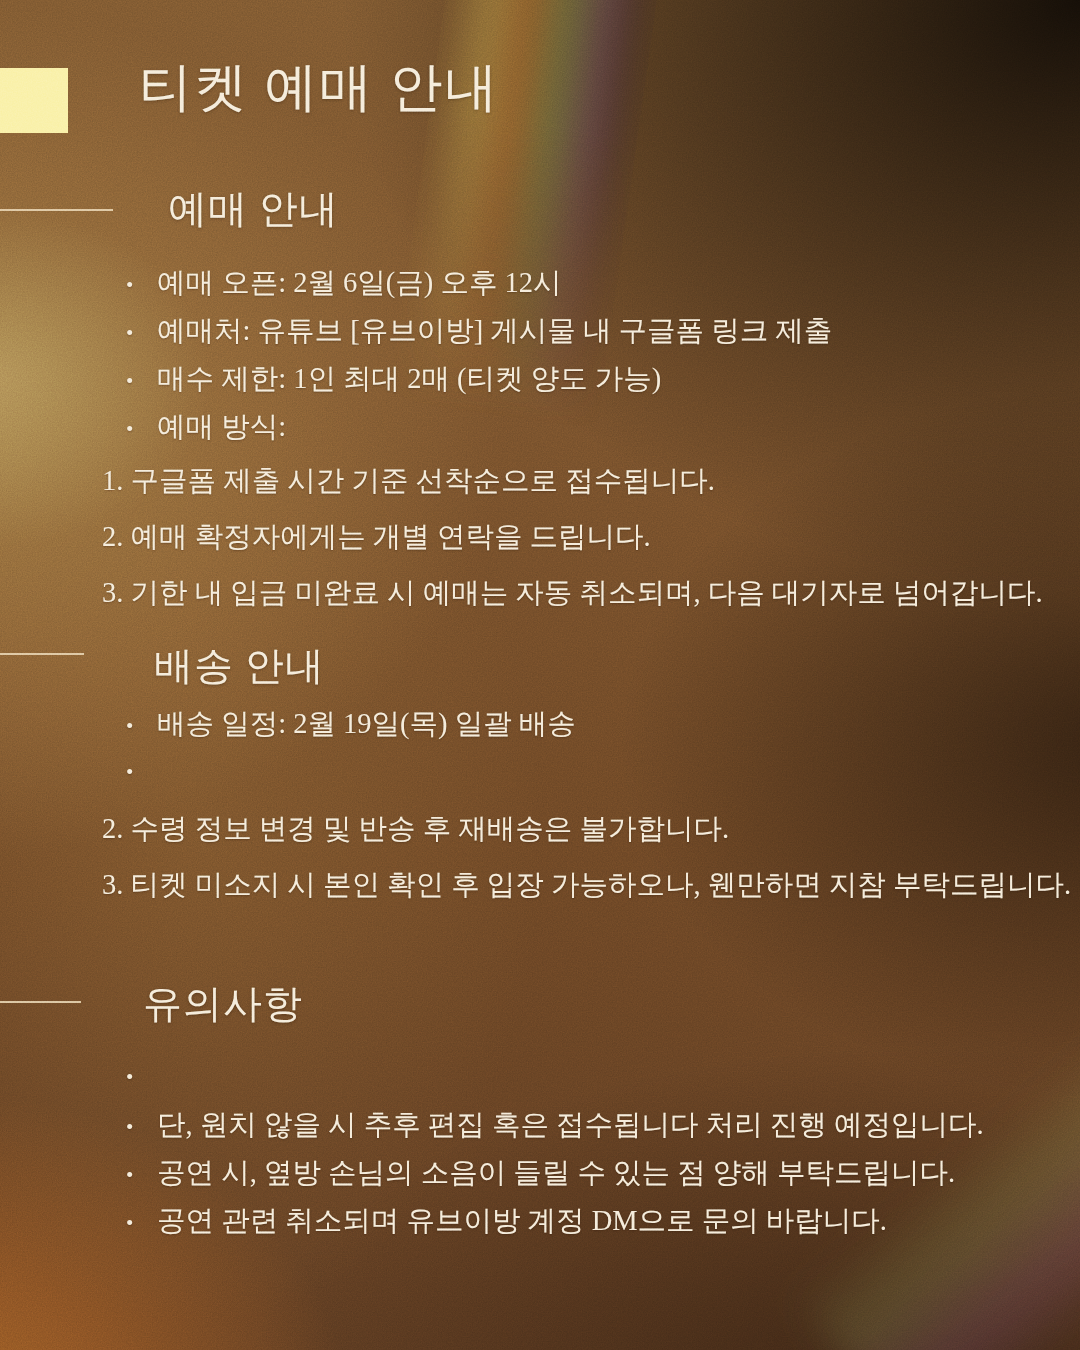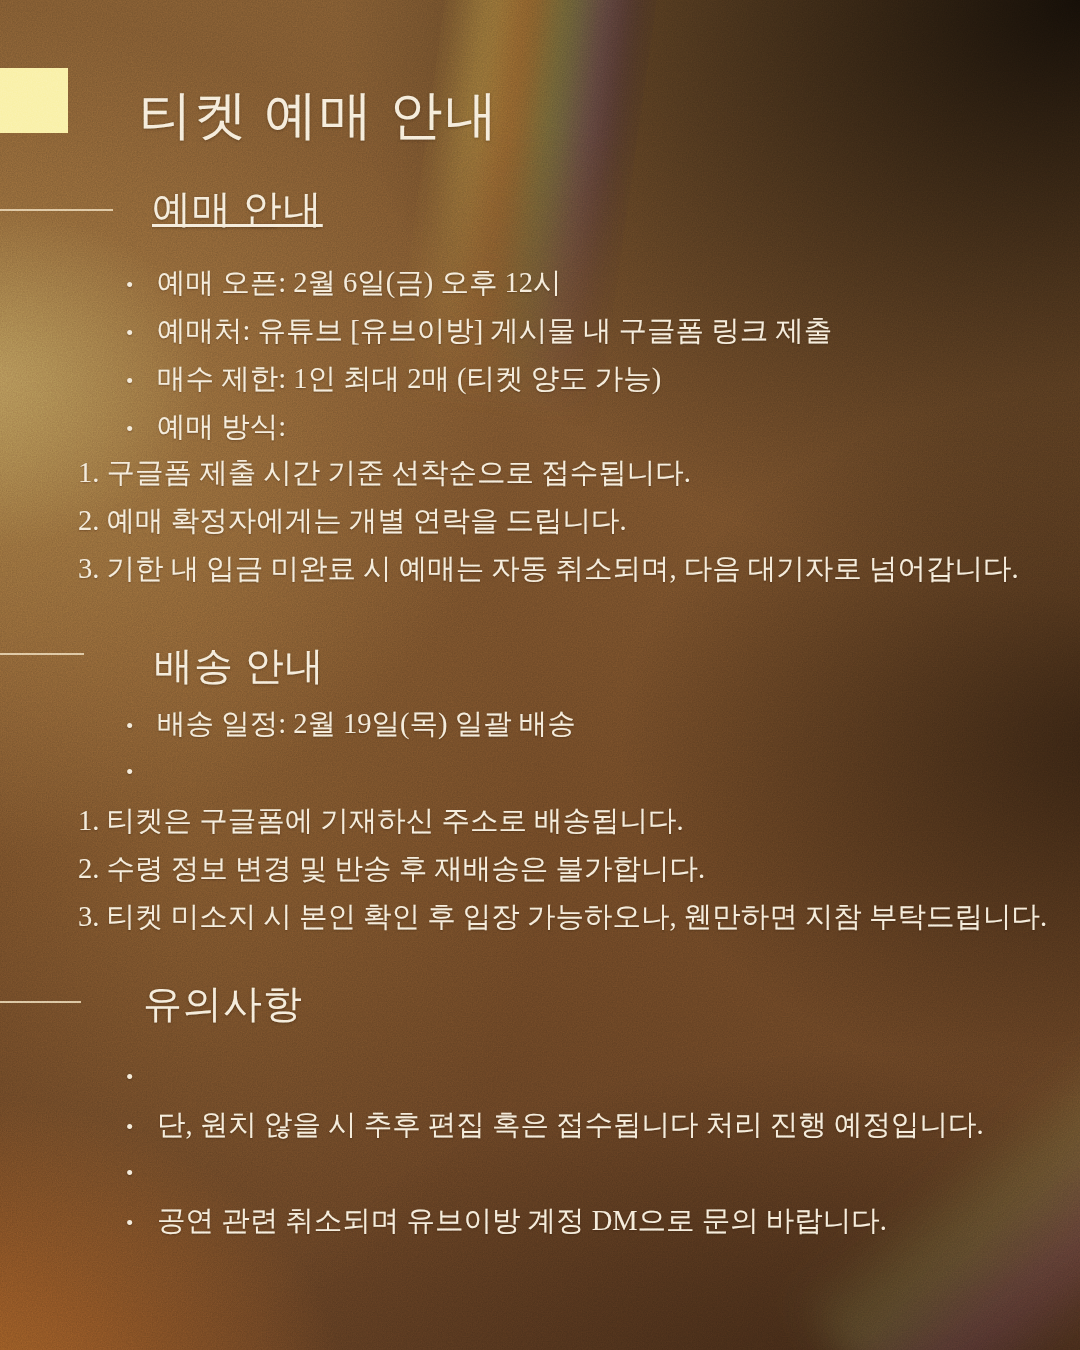--- a/index.html
+++ b/index.html
@@ -54,52 +54,52 @@
     mix-blend-mode:overlay;
     opacity:.55;
     pointer-events:none;
   }
   .accent-rect {
     position:absolute; left:0; top:68px;
     width:68px; height:65px;
     background:#f9efa1;
   }
   .title {
-    position:absolute; left:139px; top:80px;
+    position:absolute; left:139px; top:52px;
     margin:0; font-weight:normal;
     font-size:53px; letter-spacing:2px;
     white-space:nowrap;
     text-shadow:0 1px 3px rgba(40,20,5,0.35);
   }
   .sec-head {
     position:absolute; margin:0; font-weight:normal;
     font-size:39px; letter-spacing:1px;
     line-height:47px; white-space:nowrap;
     text-shadow:0 1px 3px rgba(40,20,5,0.35);
   }
-  #head1 { left:152px; top:185px;text-decoration:underline; }
+  #head1 { left:168px; top:185px; }
   #head2 { left:154px; top:642px; }
   #head3 { left:143px; top:980px; }
   .divider {
     position:absolute; left:0; height:2px;
     background:rgba(228,206,168,0.9);
   }
   #div1 { top:209px; width:113px; }
   #div2 { top:653px; width:84px;  }
   #div3 { top:1001px; width:81px; }
   .list { position:absolute; left:0; width:1080px; }
   .row {
     display:flex; align-items:baseline;
     height:48px; line-height:48px;
     font-size:28.5px; white-space:nowrap; overflow:hidden;
     text-shadow:0 1px 2px rgba(40,20,5,0.35);
   }
   .brow { padding-left:126px; }
   .brow .dot { width:31px; font-size:21px; flex:none; }
-  .nrow { padding-left:78px; }
+  .nrow { padding-left:102px;margin-top:8px; }
   #blist1 { top:259px; }
   #nlist1 { top:449px; }
   #blist2 { top:700px; }
   #nlist2 { top:797px; }
   #blist3 { top:1053px; }
 </style>
 </head>
 <body>
 
 <div class="poster">
@@ -148,42 +148,40 @@
     <div class="row brow">
       <span class="dot">•</span>
       <span>배송 일정: 2월 19일(목) 일괄 배송</span>
     </div>
     <div class="row brow">
       <span class="dot">•</span>
     </div>
   </div>
   <div class="list" id="nlist2">
     <div class="row nrow">
-      <span>1. 티켓은 구글폼에 기재하신 주소로 배송됩니다.</span>
-    </div>
-    <div class="row nrow">
       <span>2. 수령 정보 변경 및 반송 후 재배송은 불가합니다.</span>
     </div>
     <div class="row nrow">
       <span>3. 티켓 미소지 시 본인 확인 후 입장 가능하오나, 웬만하면 지참 부탁드립니다.</span>
     </div>
   </div>
 
   <div class="divider" id="div3"></div>
   <h2 class="sec-head" id="head3">유의사항</h2>
   <div class="list" id="blist3">
     <div class="row brow">
       <span class="dot">•</span>
     </div>
     <div class="row brow">
       <span class="dot">•</span>
       <span>단, 원치 않을 시 추후 편집 혹은 접수됩니다 처리 진행 예정입니다.</span>
     </div>
     <div class="row brow">
       <span class="dot">•</span>
+      <span>공연 시, 옆방 손님의 소음이 들릴 수 있는 점 양해 부탁드립니다.</span>
     </div>
     <div class="row brow">
       <span class="dot">•</span>
       <span>공연 관련 취소되며 유브이방 계정 DM으로 문의 바랍니다.</span>
     </div>
   </div>
 
   <svg class="grain" width="1080" height="1350" aria-hidden="true">
     <filter id="grainF">
       <feTurbulence type="fractalNoise" baseFrequency="0.8" numOctaves="2" stitchTiles="stitch"></feTurbulence>

